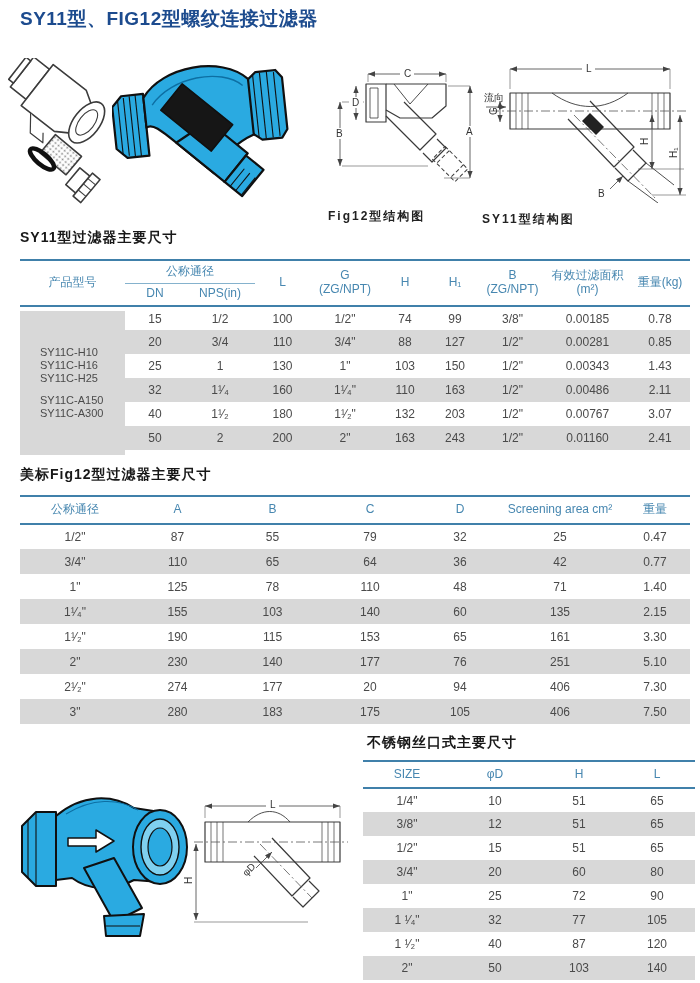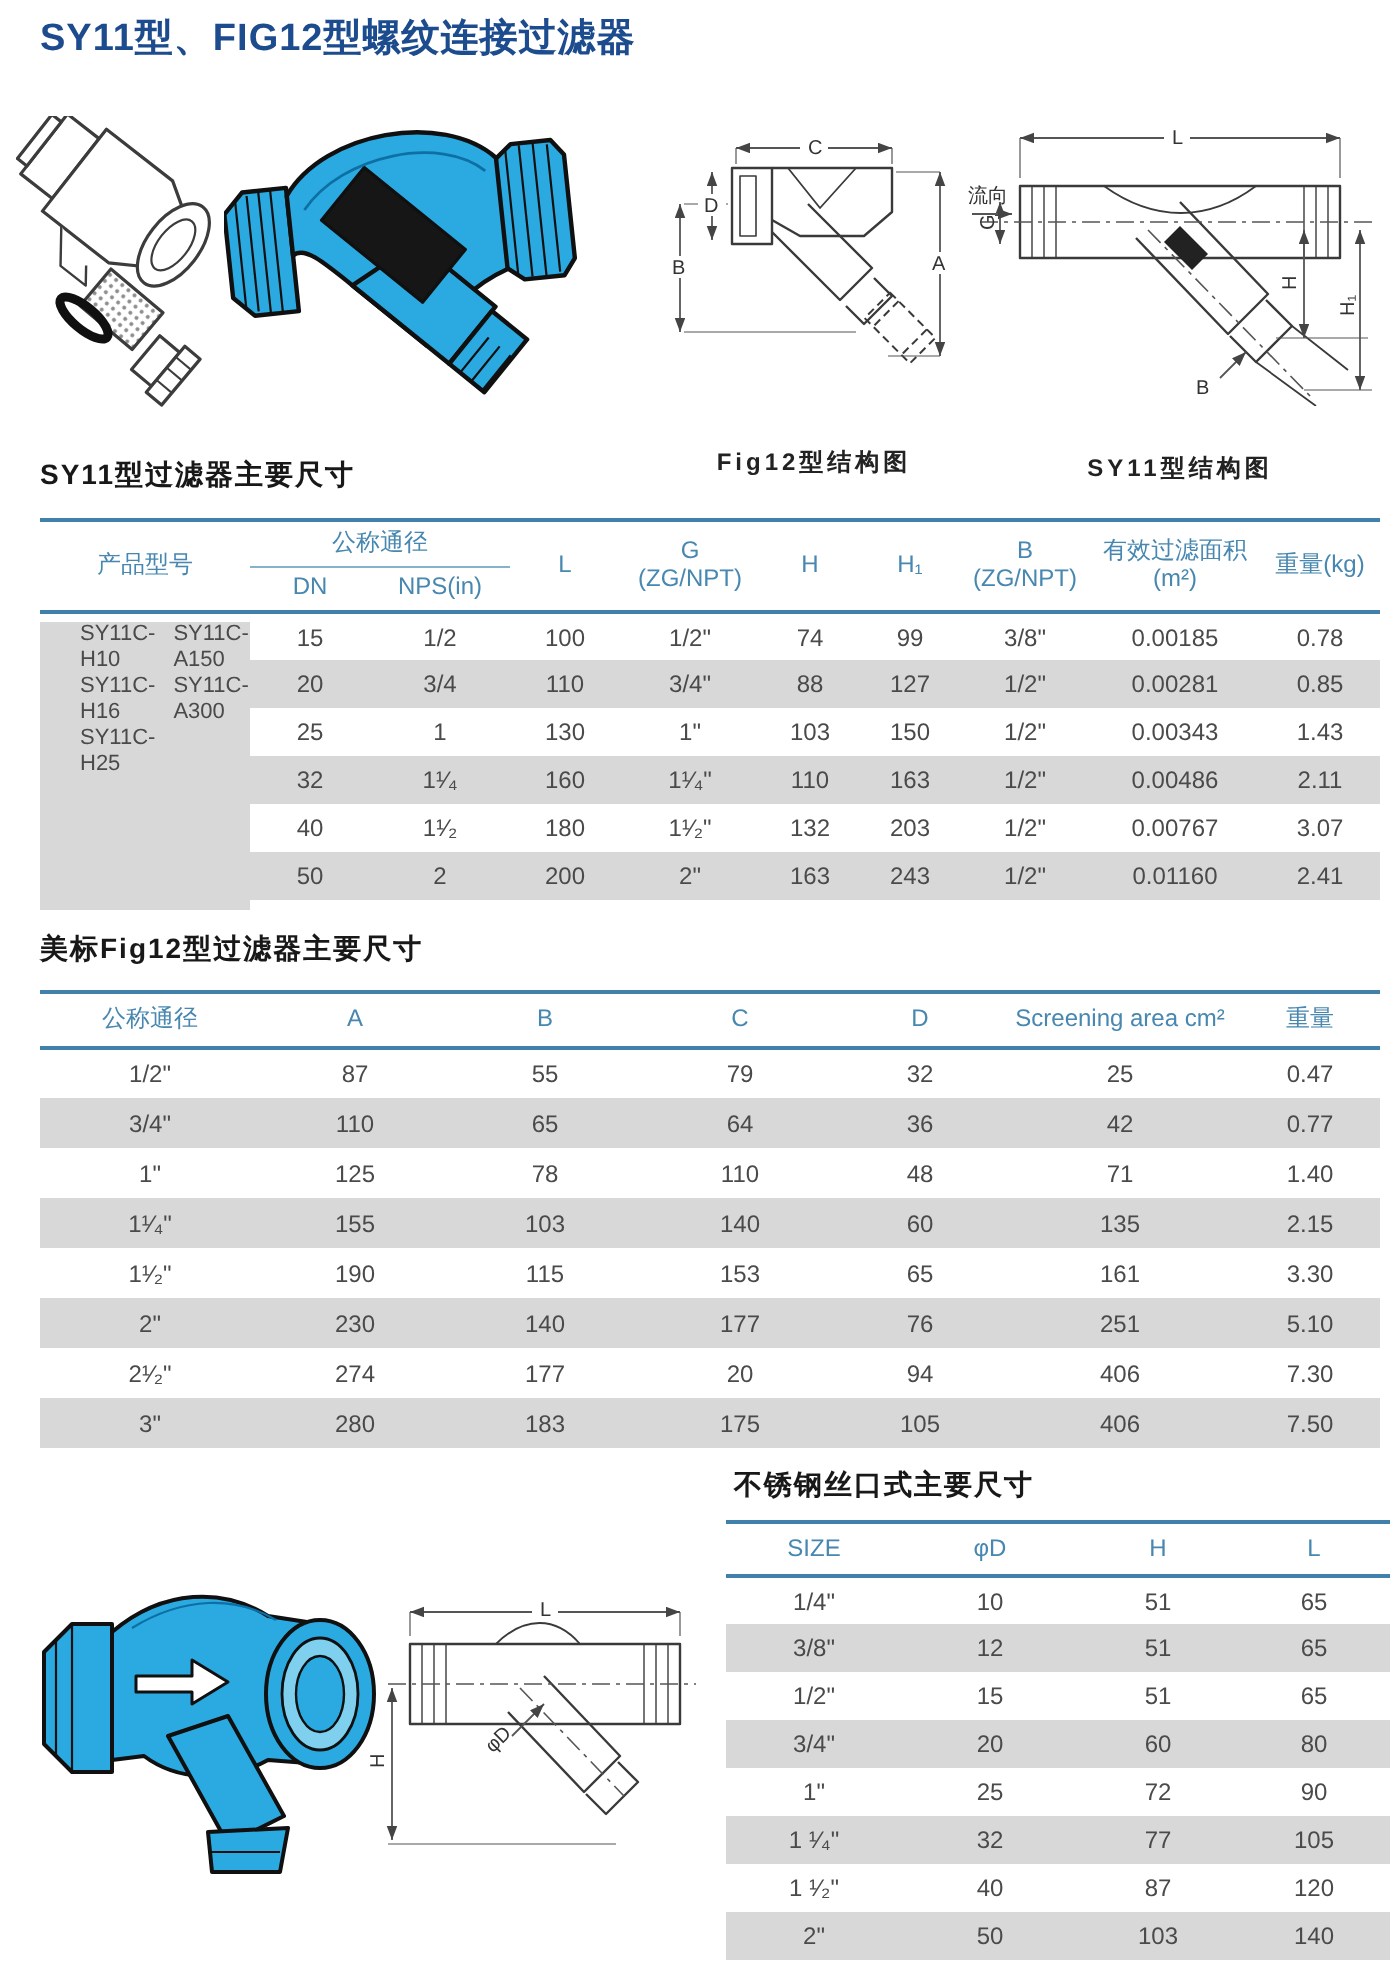--- a/index.html
+++ b/index.html
@@ -7,21 +7,21 @@
   .page {
     position:relative; width:700px; height:983px; background:#fff;
     font-family:"Liberation Sans","DejaVu Sans",sans-serif; color:#333; overflow:hidden;border-radius:13px;
   }
   .title {
     position:absolute; left:20px; top:6px; font-size:19px; font-weight:bold;
     color:#1c4b8e; letter-spacing:.5px;
   }
   .sec-h { position:absolute; font-size:14px; font-weight:bold; color:#181818; letter-spacing:1px; }
   .fig { position:absolute; }
-  .fig-caption { text-align:center; font-size:12px; color:#222; font-weight:600; letter-spacing:2px; margin-top:18px; }
+  .fig-caption { text-align:left; font-size:12px; color:#222; font-weight:600; letter-spacing:2px; margin-top:4px; }
 
   .tbl { border-collapse:collapse; table-layout:fixed; width:100%; }
   .tbl-wrap { position:absolute; }
   .tbl th {
     font-weight:normal; color:#4787b0; font-size:12px; text-align:center;
     vertical-align:middle; line-height:1.15; padding:1px 0;
   }
   .tbl td {
     font-size:12px; color:#4a4a4a; text-align:center; vertical-align:middle;
     height:24px; padding:0;
@@ -30,21 +30,21 @@
   .tbl { border-top:2px solid #4080aa;padding-left:43px; }
   .tbl tr.alt { background:#d8d8d8; }
   th.grp { border-bottom:1px solid #85b2cd; }
   #t1 thead tr { height:23px; }
   #t2 thead tr { height:28px; }
   #t3 thead tr { height:27px; }
   #t2 td { height:25px; }
 
   .models-overlay {
     position:absolute; left:0; top:52px; width:105px; height:144px; background:#d8d8d8;
-    display:flex; flex-direction:row; justify-content:center; gap:9px;
+    display:flex; flex-direction:column; justify-content:center; gap:9px;
     font-size:11px; color:#4a4a4a; padding-left:20px;
   }
   .models-overlay .grp-list { line-height:13px; }
 
   svg text { font-family:"Liberation Sans","DejaVu Sans",sans-serif; }
   .dim-t { font-size:10px; fill:#333; }
 </style>
 </head>
 <body>
 

